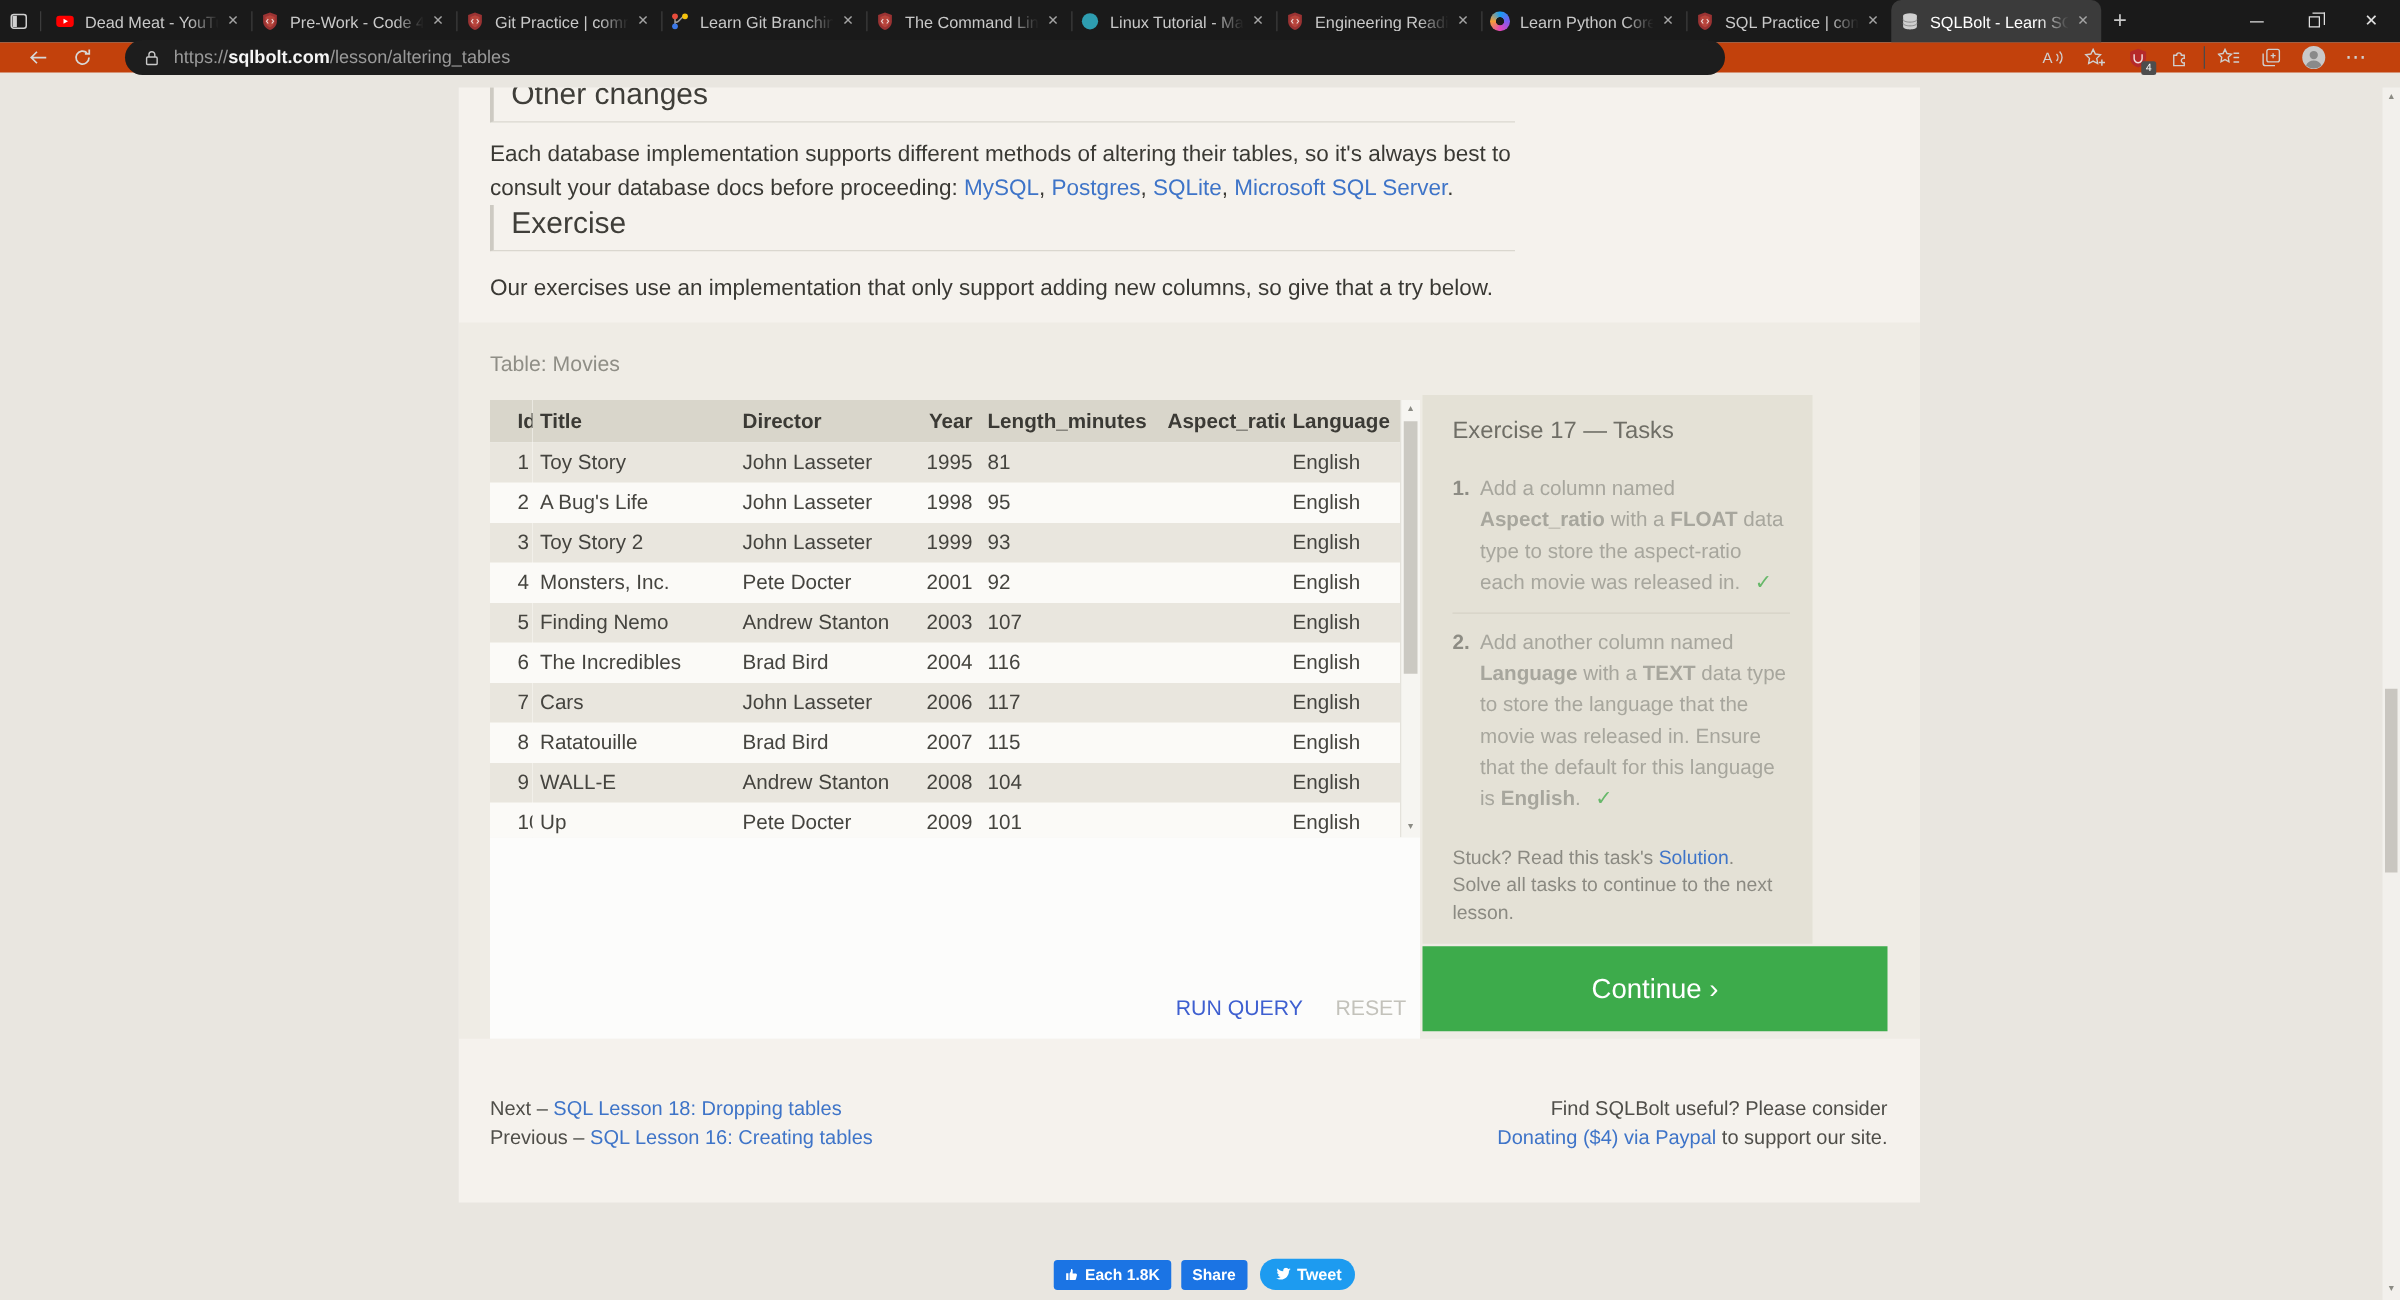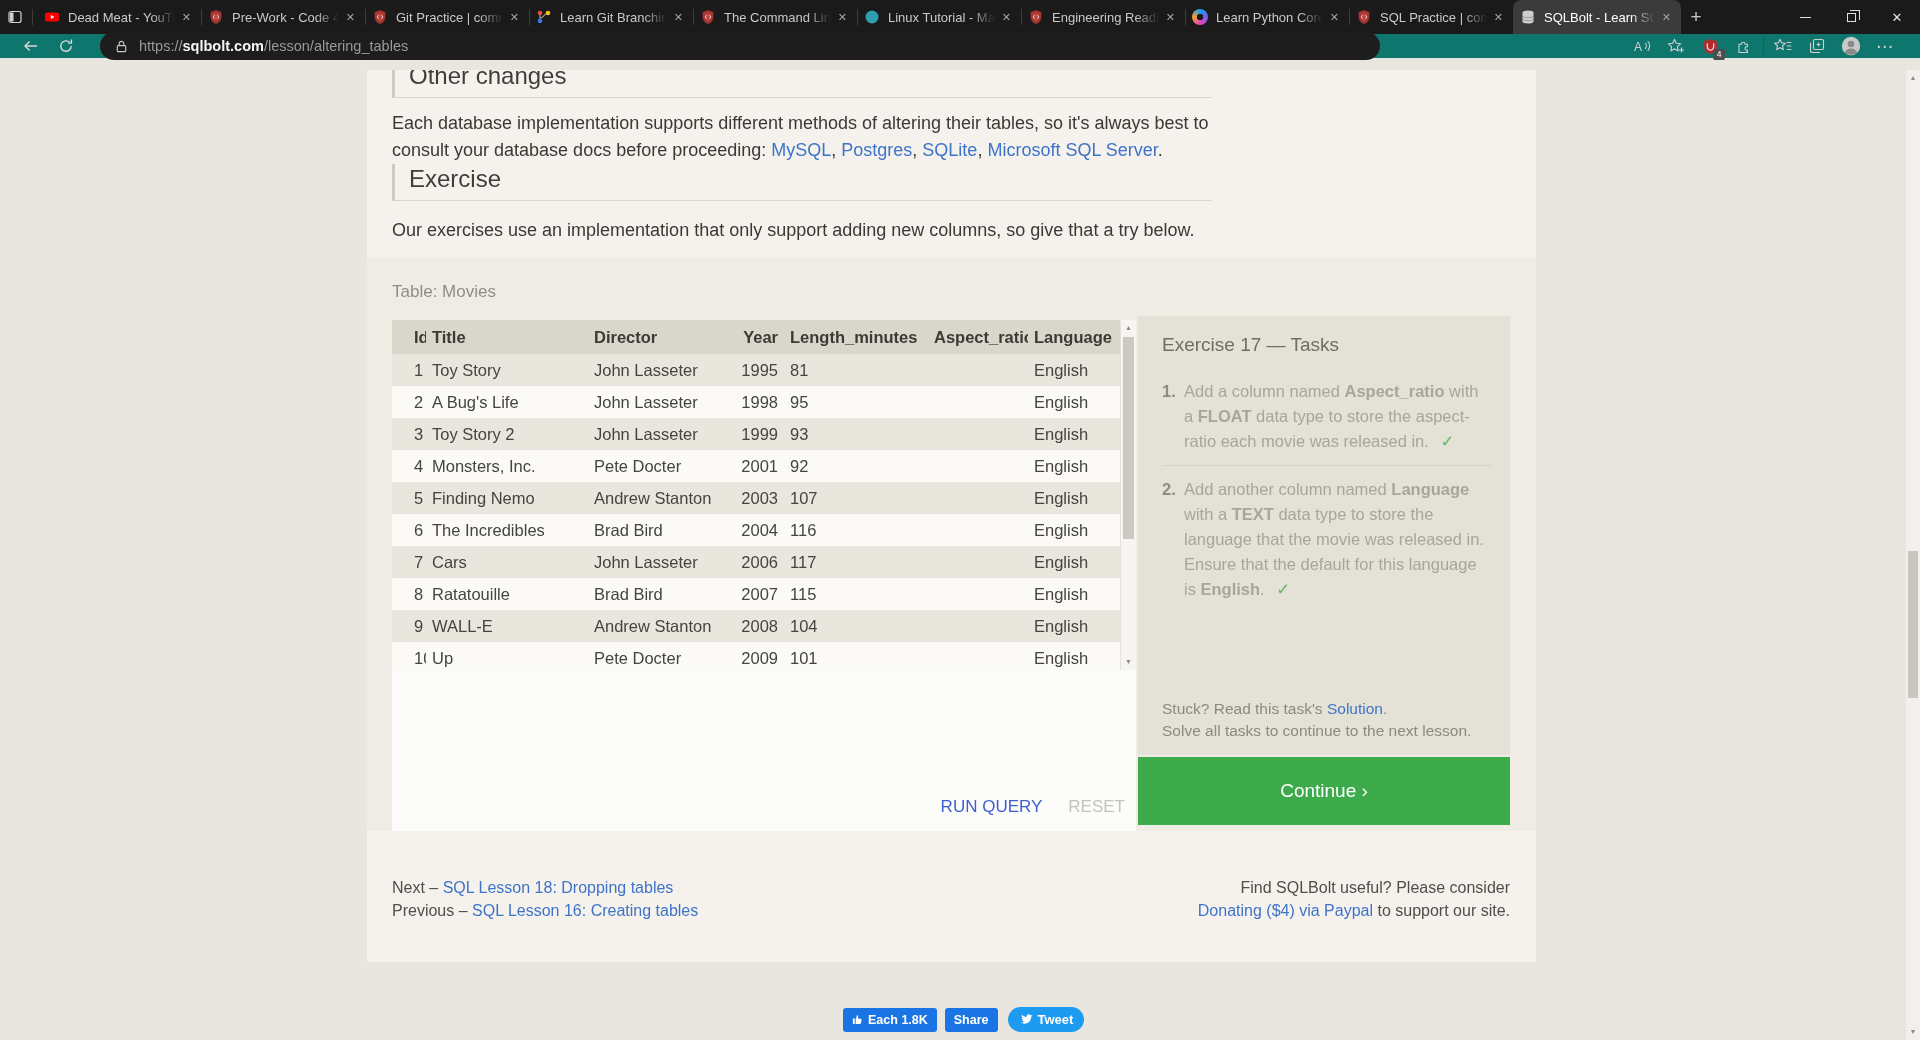--- a/index.html
+++ b/index.html
@@ -25,21 +25,21 @@
   .newtab{width:30px;height:34px;display:flex;align-items:center;justify-content:center;
           color:#c8c8c8;font-size:19px;font-weight:300}
   .wctrl{margin-left:auto;display:flex;height:34px}
   .wbtn{width:46px;height:34px;display:flex;align-items:center;justify-content:center;color:#e0e0e0}
   .min-glyph{width:11px;height:1px;background:#e0e0e0}
   .restore-glyph{width:9px;height:9px;border:1px solid #e0e0e0;position:relative}
   .restore-glyph::after{content:"";position:absolute;left:2px;top:-4px;width:9px;height:9px;
        border-top:1px solid #e0e0e0;border-right:1px solid #e0e0e0}
   .close-glyph{font-size:13px;color:#e0e0e0}
 
-  .toolbar{position:absolute;top:34px;left:0;width:1920px;height:24px;background:#0f766e;
+  .toolbar{position:absolute;top:34px;left:0;width:1920px;height:24px;background:#c2410c;
            display:flex;align-items:center;padding-left:12px}
   .tbtn{width:36px;height:30px;display:flex;align-items:center;justify-content:center;flex:none}
   .pill{height:28px;width:1280px;margin-left:16px;background:#1d1d1d;border-radius:14px;
         display:flex;align-items:center;padding:0 14px;flex:none}
   .url{font-size:14.5px;color:#9a9a9a;white-space:nowrap;margin-left:10px}
   .url .host{color:#f5f5f5;font-weight:bold}
   .ticons{margin-left:auto;display:flex;align-items:center;margin-right:18px}
   .ticon{width:34px;height:30px;display:flex;align-items:center;justify-content:center;position:relative}
   .ticon-sep{width:1px;height:18px;background:#4a4a4a;margin:0 2px}
   .badge{position:absolute;right:2px;bottom:1px;min-width:12px;height:11px;background:#4d4d4d;
@@ -73,31 +73,31 @@
   .vscroll{position:absolute;right:0;top:0;width:16px;height:350px;background:#f6f5f1;border-left:1px solid #e4e2db}
   .sarr{position:absolute;left:0;width:15px;text-align:center;font-size:7px;color:#8b8b84;height:16px;line-height:16px}
   .sarr.up{top:0}.sarr.down{bottom:0}
   .vthumb{position:absolute;left:2px;width:11px;top:17px;height:202px;background:#cbc9c2}
 
   .editor{position:absolute;left:25px;top:412px;width:744px;height:161px;background:#fcfcfb}
   .editor-actions{position:absolute;right:11px;bottom:14px;font-size:17px;white-space:nowrap}
   .run{color:#3e5fd0;margin-right:26px;cursor:pointer}
   .reset{color:#c3c2bb}
 
-  .tasks{position:absolute;left:771px;top:58px;width:372px;height:439px;background:#e4e1d6}
+  .tasks{position:absolute;left:771px;top:58px;width:312px;height:439px;background:#e4e1d6}
   .tasks-title{position:absolute;left:24px;top:18px;font-size:19px;color:#6f6e66}
   .tlist{position:absolute;left:24px;right:18px;top:52px;font-size:16.5px;line-height:25px;color:#a7a69d}
   .titem{display:flex;padding:11px 0}
   .titem+.titem{border-top:1px solid #d5d2c6}
   .tnum{width:22px;flex:none;color:#8d8c84;font-weight:bold}
   .tb{font-weight:bold}
   .chk{color:#67b86a;margin-left:7px;font-weight:bold}
   .stuck{position:absolute;left:24px;right:18px;bottom:13px;font-size:15.5px;line-height:22px;color:#8b8a82}
   .continue{position:absolute;left:771px;top:499px;width:372px;height:68px;background:#3dab4b;color:#fff;
-            font-size:19px;display:flex;align-items:center;justify-content:center;cursor:pointer}
+            font-size:22px;display:flex;align-items:center;justify-content:center;cursor:pointer}
 
   .footer-left{position:absolute;left:25px;top:806px;font-size:16px;color:#4f4e49;line-height:23px}
   .footer-right{position:absolute;right:26px;top:806px;font-size:16px;color:#4f4e49;line-height:23px;text-align:right}
 
   .social{position:absolute;left:843px;top:937px;display:flex;align-items:center}
   .fb-btn{height:24px;background:#1b74e4;border-radius:3px;color:#fff;font-size:12.5px;font-weight:bold;
           display:flex;align-items:center;padding:0 9px;cursor:pointer}
   .fb-like{margin-right:8px}
   .fb-share{margin-right:10px}
   .tw-btn{height:25px;background:#1d9bf0;border-radius:13px;color:#fff;font-size:13px;font-weight:bold;

